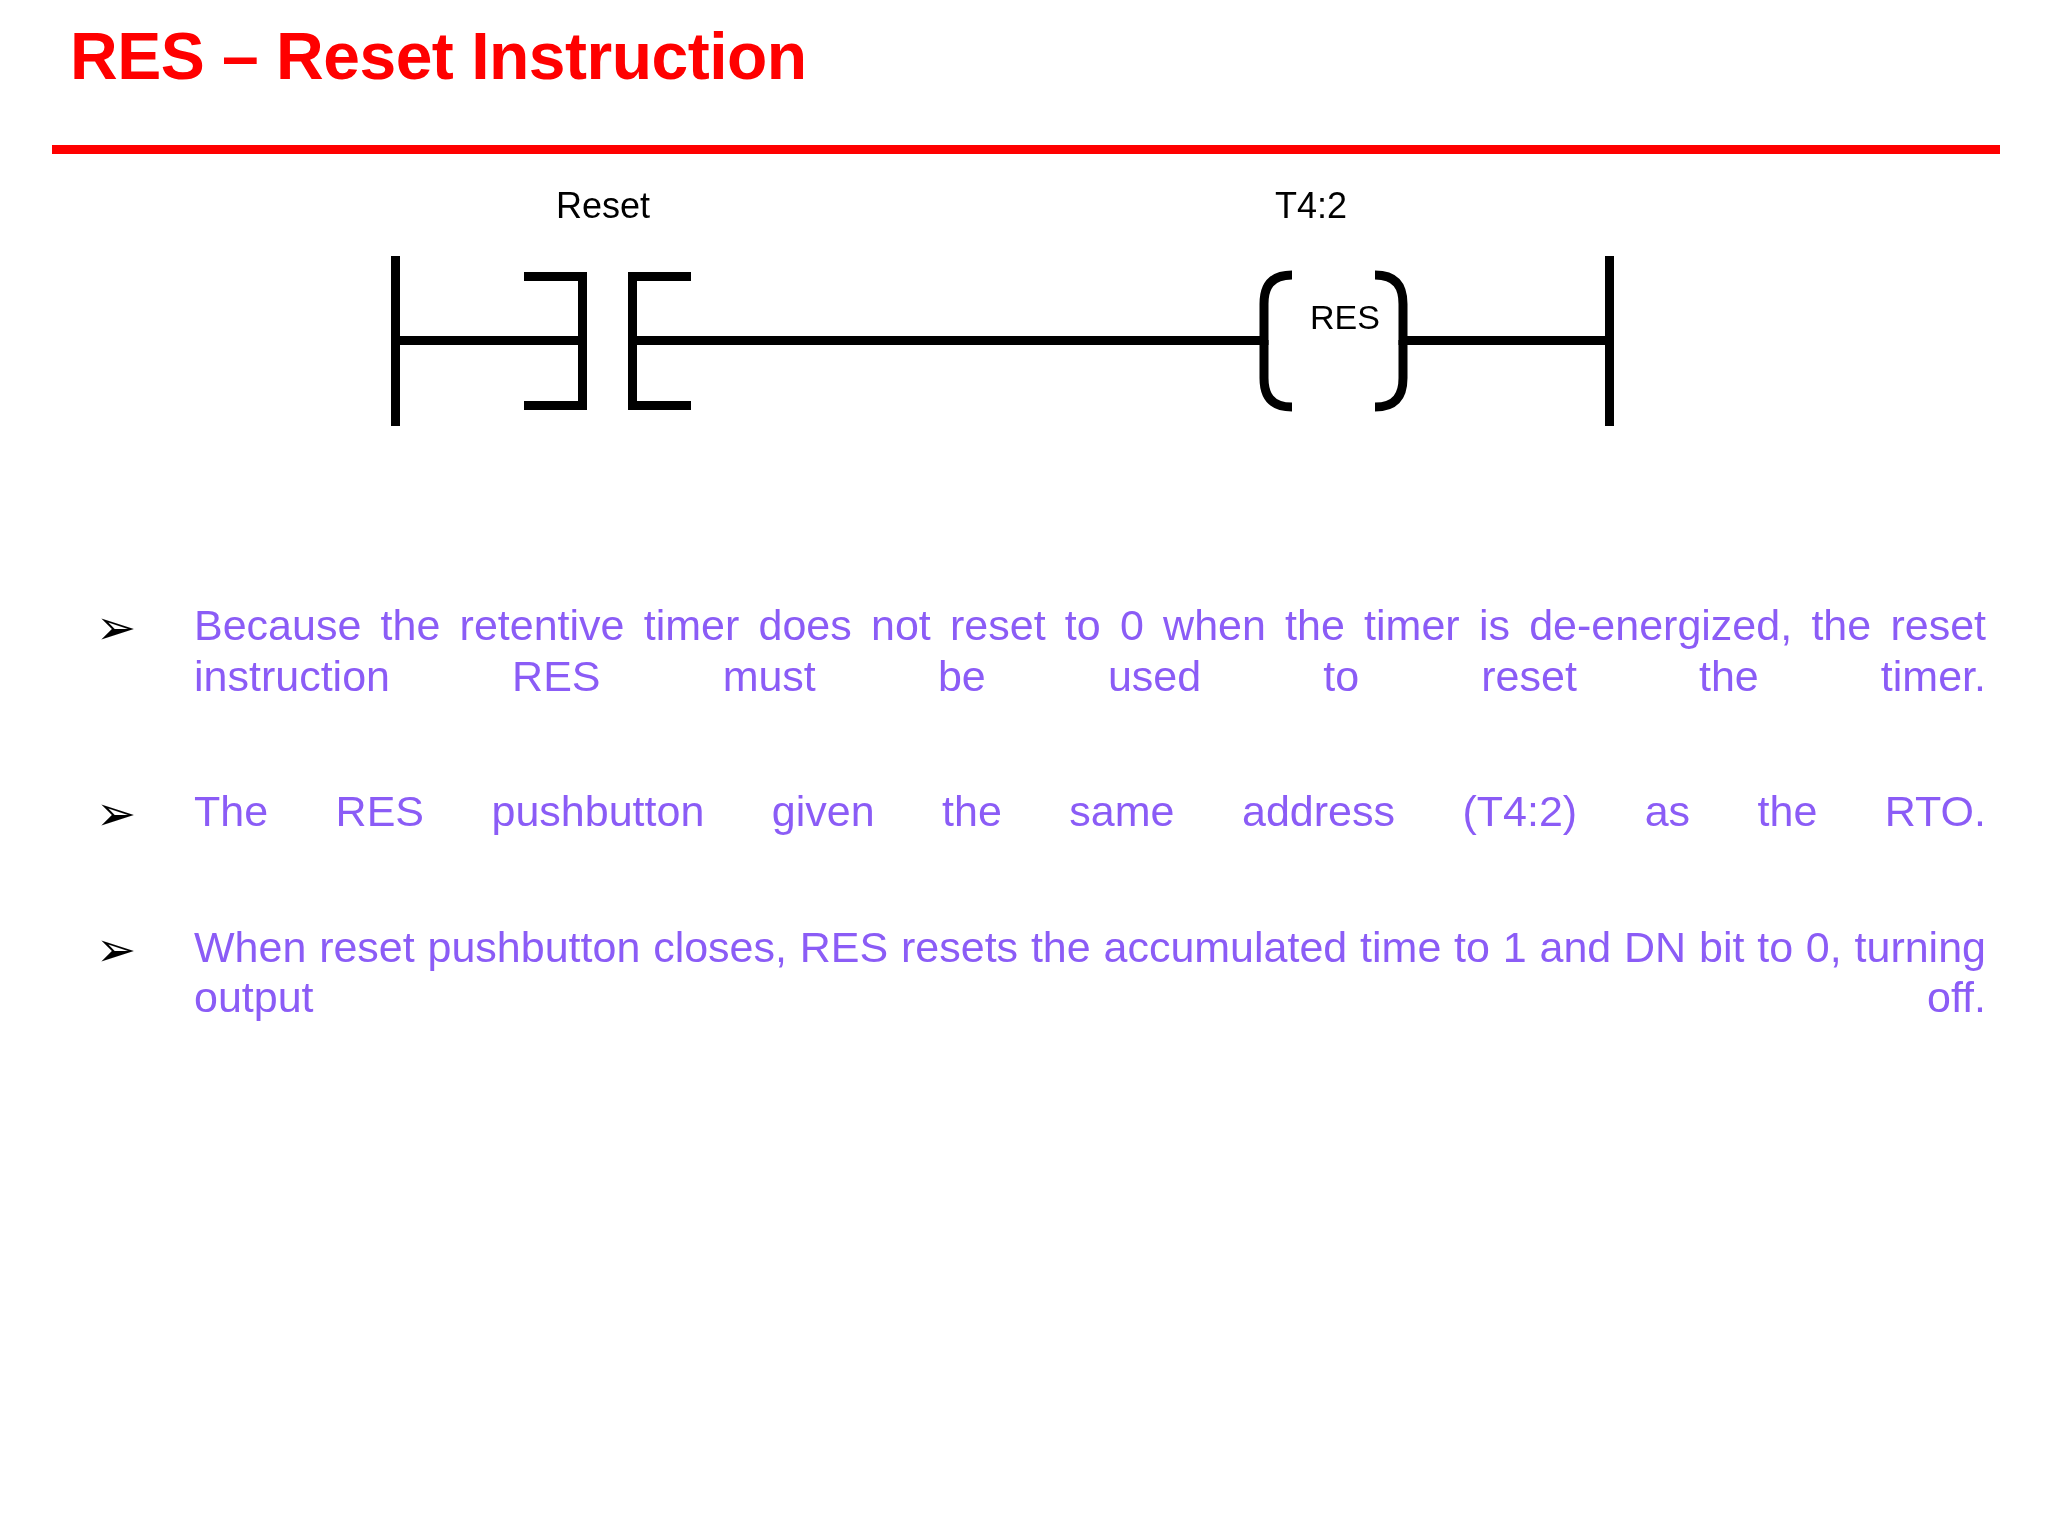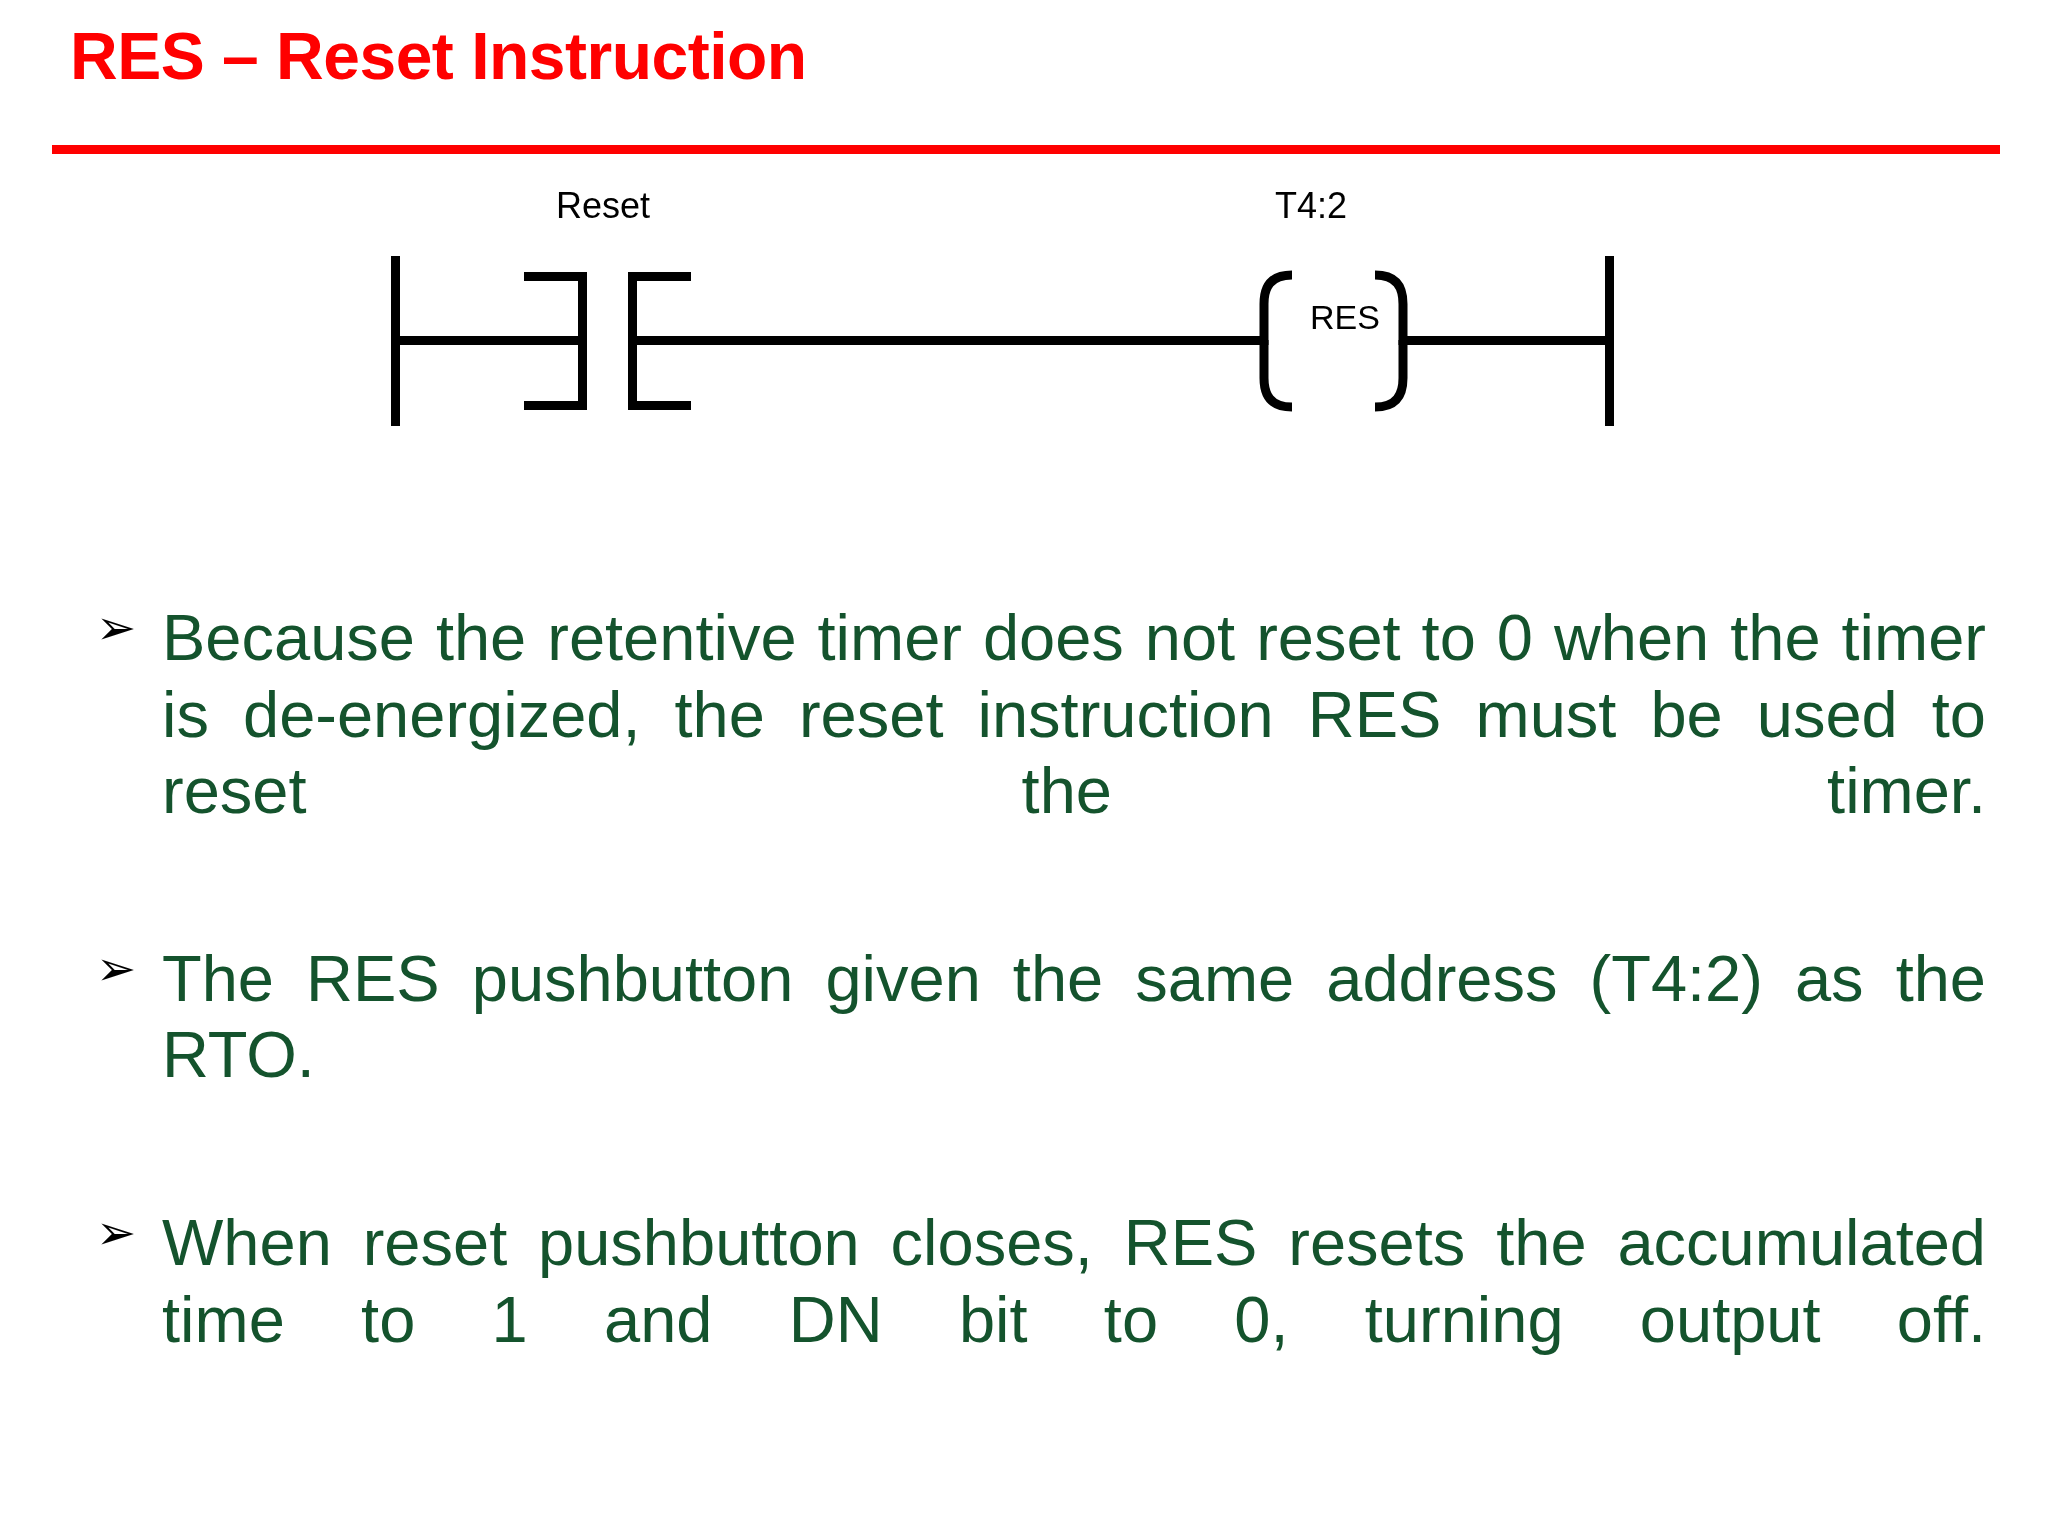--- a/index.html
+++ b/index.html
@@ -80,26 +80,27 @@
   .bullet-marker {
     flex: 0 0 auto;
     width: 66px;
     font-size: 48px;
     line-height: 1.18;
     color: #000;
     text-align: left;
   }
   .bullet-text {
     flex: 1 1 auto;
-    font-size: 65px;
+    font-size: 43px;
     line-height: 1.18;
-    color: #14532d;
+    color: #8b5cf6;
     text-align: justify;
     text-justify: inter-word;
     hyphens: none;
+    margin-left: 32px;
   }
   .bullet-text::after {
     content: "";
     display: inline-block;
     width: 100%;
   }
 </style>
 </head>
 <body>
 

